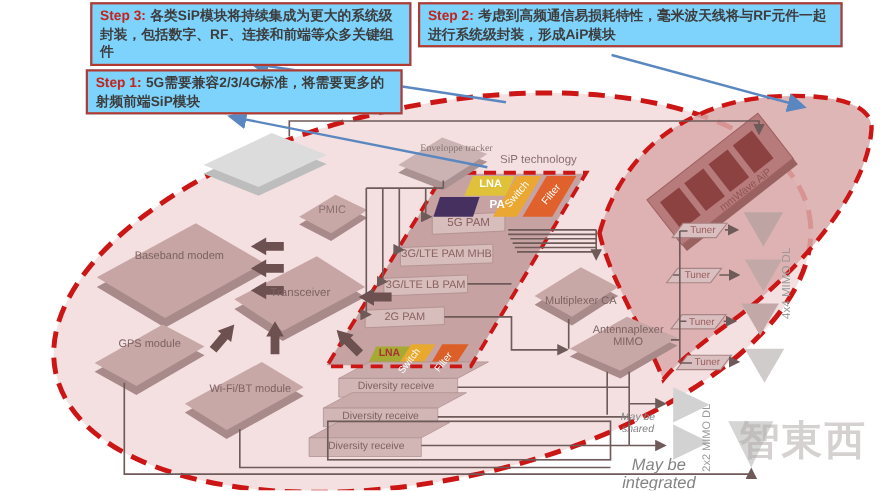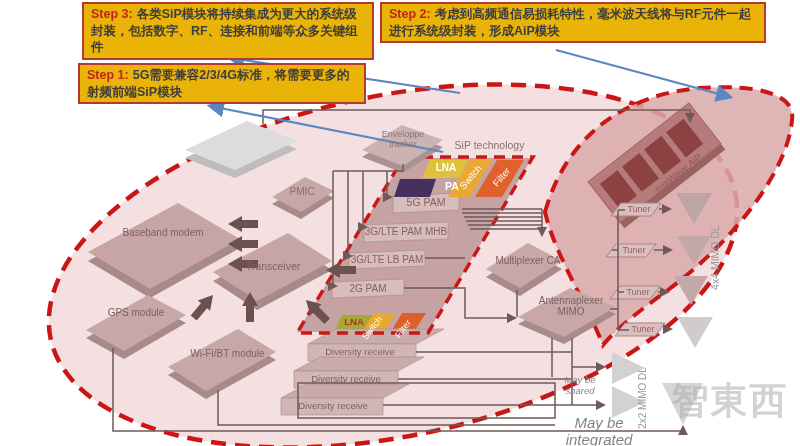--- a/index.html
+++ b/index.html
@@ -1,20 +1,20 @@
 <!DOCTYPE html>
 <html><head>
 <meta charset="utf-8">
 <style>
   html,body{margin:0;padding:0;background:#fff;}
   #stage{position:relative;width:800px;height:446px;overflow:hidden;background:#fff;
          font-family:"Liberation Sans","DejaVu Sans",sans-serif;}
   #stage svg{position:absolute;left:0;top:0;}
   .lbl{position:absolute;color:#7d6262;text-align:center;line-height:1.12;pointer-events:none;}
-  .callout{position:absolute;background:#eab308;border:2px solid #b23a30;padding:2px 7px;
+  .callout{position:absolute;background:#7dd3fc;border:2px solid #b23a30;padding:2px 7px;
            font-size:12.5px;line-height:1.32;color:#3d3d3d;font-weight:600;}
   .callout .step{color:#c1251c;font-weight:700;margin-right:4px;}
   .rot{transform-origin:center center;}
   .vtext{transform-origin:left top;transform:rotate(-90deg);white-space:nowrap;}
   .wm{position:absolute;left:660px;top:376px;width:140px;text-align:center;}
   .wm .logo{font-size:37px;font-weight:700;letter-spacing:2px;color:rgba(180,172,172,.55);}
   .wm .site{font-size:10px;letter-spacing:6px;color:rgba(172,164,164,.6);margin-top:1px;}
   .ital{font-style:italic;color:#848484;}
 </style>
 </head>
@@ -157,23 +157,23 @@
     <path d="M443 152 L210 106" marker-end="url(#mb)"></path>
     <path d="M556 50 L730 97" marker-end="url(#mb)"></path>
   </g>
 </svg>
 
 <div class="lbl" style="left:276px;top:186px;width:52px;font-size:10px;color:#8a6f6f;">PMIC</div>
 <div class="lbl" style="left:118px;top:227px;width:90px;font-size:10px;">Baseband modem</div>
 <div class="lbl" style="left:228px;top:261px;width:90px;font-size:10.5px;">Transceiver</div>
 <div class="lbl" style="left:96px;top:307px;width:80px;font-size:10px;">GPS module</div>
 <div class="lbl" style="left:180px;top:348px;width:95px;font-size:10px;">Wi-Fi/BT module</div>
-<div class="lbl" style="left:368px;top:129px;width:70px;font-size:9px;color:#8a7575;">Enveloppe tracker</div>
+<div class="lbl" style="left:380px;top:129px;width:70px;font-size:9px;color:#8a7575;font-family:Liberation Serif, serif;">Enveloppe tracker</div>
 <div class="lbl" style="left:447px;top:140px;width:85px;font-size:10.5px;color:#8a7070;">SiP technology</div>
-<div class="lbl" style="left:494px;top:255px;width:68px;font-size:10px;">Multiplexer CA</div>
+<div class="lbl" style="left:494px;top:268px;width:68px;font-size:10px;">Multiplexer CA</div>
 <div class="lbl" style="left:527px;top:295px;width:88px;font-size:10px;">Antennaplexer MIMO</div>
 
 <div class="lbl" style="left:393px;top:197px;width:66px;font-size:10.5px;color:#8a6161;">5G PAM</div>
 <div class="lbl" style="left:364px;top:226px;width:84px;font-size:10px;color:#8a6161;">3G/LTE PAM MHB</div>
 <div class="lbl" style="left:349px;top:254px;width:76px;font-size:10px;color:#8a6161;">3G/LTE LB PAM</div>
 <div class="lbl" style="left:332px;top:283px;width:72px;font-size:10px;color:#8a6161;">2G PAM</div>
 
 <div class="lbl" style="left:428px;top:162px;width:36px;font-size:10px;color:#fff;font-weight:700;">LNA</div>
 <div class="lbl" style="left:398px;top:181px;width:32px;font-size:10.5px;color:#fff;font-weight:700;padding-left:38px;">PA</div>
 <div class="lbl rot" style="left:449px;top:172px;width:44px;font-size:9.5px;color:#fff;transform:rotate(-50deg);">Switch</div>

